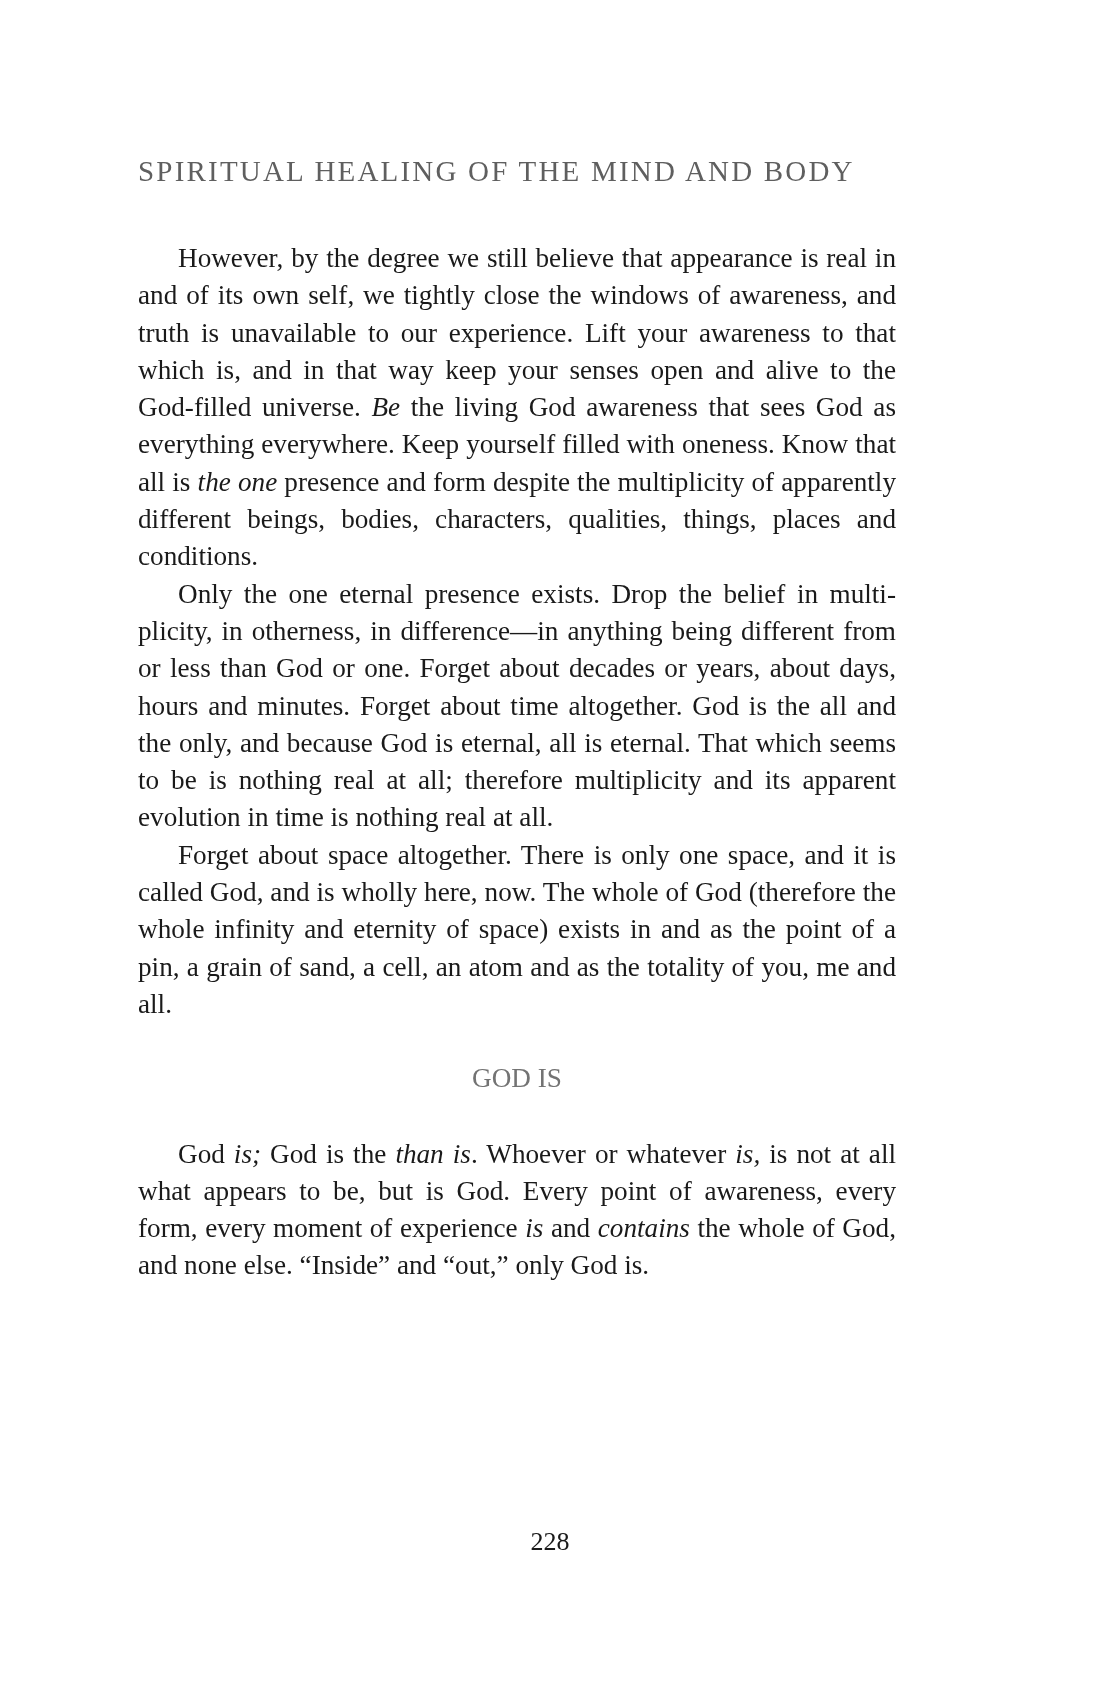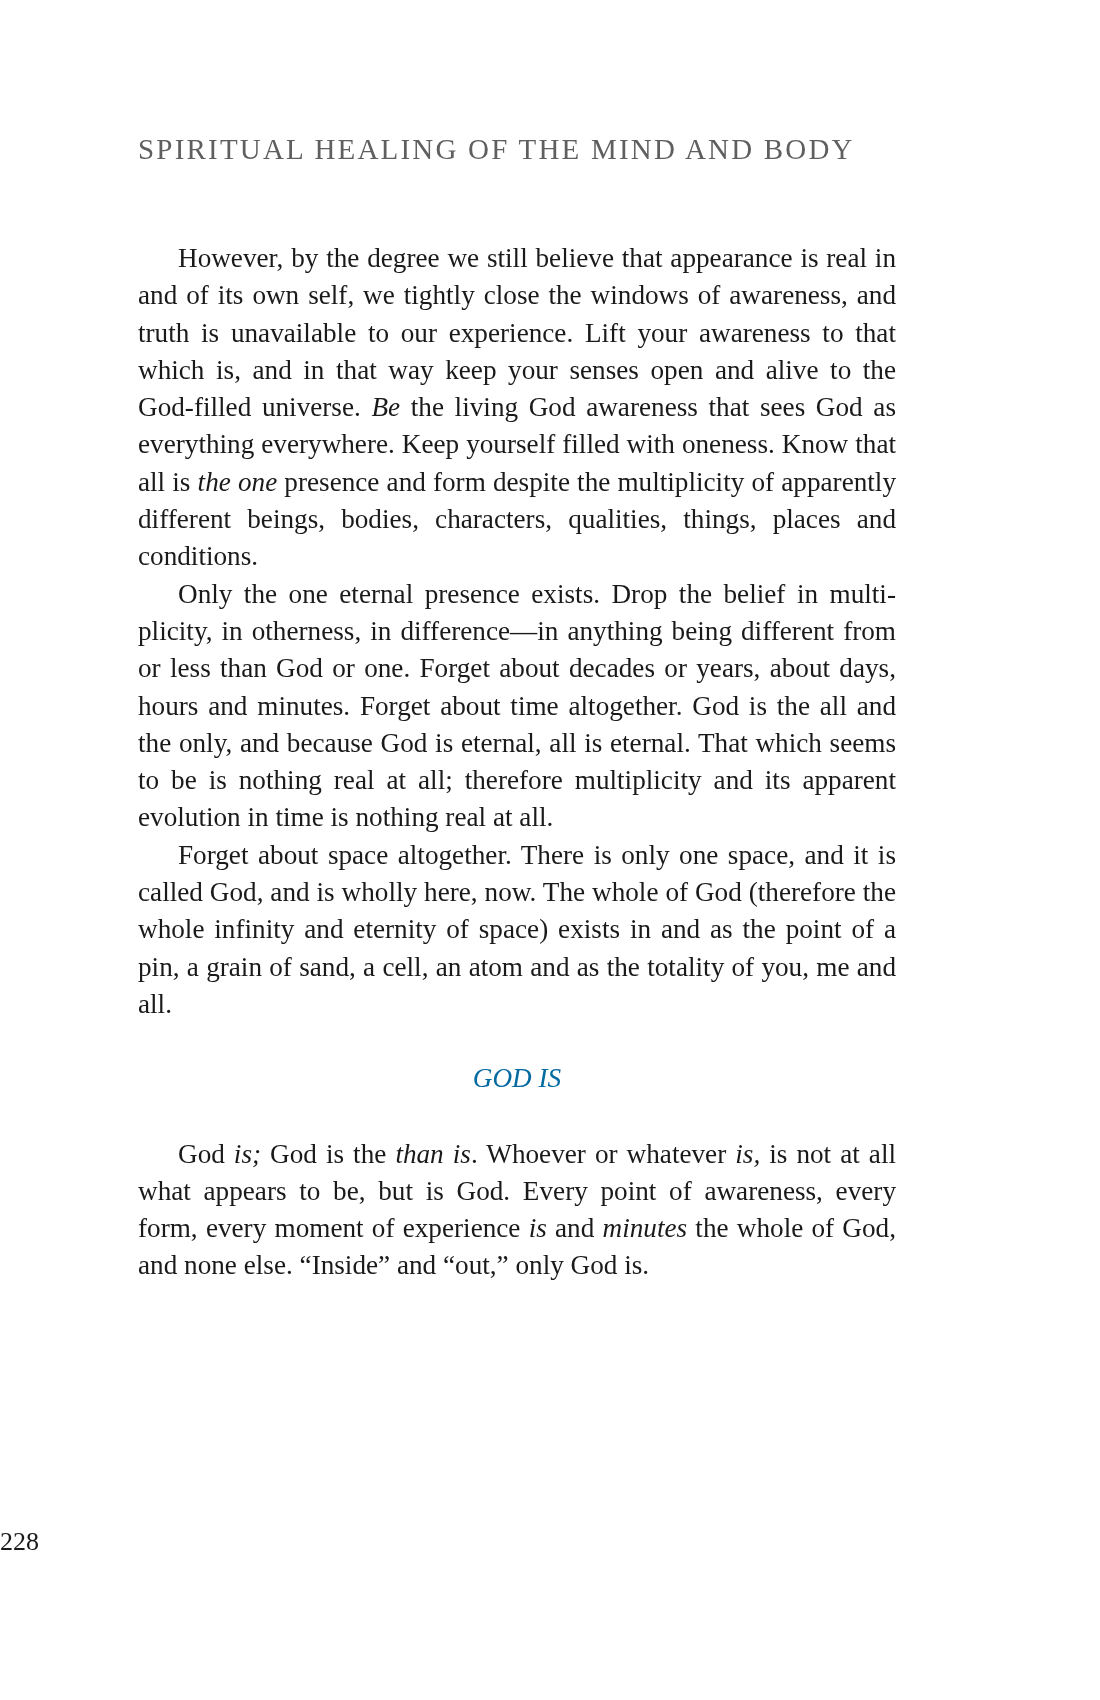--- a/index.html
+++ b/index.html
@@ -1,53 +1,53 @@
 <!DOCTYPE html>
 <html><head>
 <meta charset="utf-8">
 <style>
   html, body { margin: 0; padding: 0; background: #ffffff; }
   body { width: 1100px; height: 1700px; position: relative; overflow: hidden; }
   .page { position: absolute; left: 0; top: 0; width: 1100px; height: 1700px; background: #fff; }
   .running-head {
-    position: absolute; left: 138px; top: 133px; width: 760px;
+    position: absolute; left: 138px; top: 155px; width: 760px;
     font-family: "Liberation Serif", "DejaVu Serif", serif;
     font-size: 29px; letter-spacing: 2.2px; color: #5f5f5f;
     white-space: nowrap;
   }
   .body-text {
     position: absolute; left: 138px; top: 240px; width: 758px;
     font-family: "Liberation Serif", "DejaVu Serif", serif;
     font-size: 27.2px; line-height: 37.3px; color: #1a1a1a;
     text-align: justify; hyphens: manual;
   }
   .body-text p { margin: 0; text-indent: 40px; }
   .body-text p.cont { text-indent: 0; }
   .section-head {
     text-align: center; text-indent: 0 !important;
-    margin: 37px 0 38px 0 !important; font-size: 27.2px; color: #0369a1; font-style: italic;
+    margin: 37px 0 38px 0 !important; font-size: 27.2px; color: #737373;
   }
   .body-text em { }
   .folio {
-    position: absolute; left: 0; width: 1100px; top: 1527px; 
+    position: absolute; left: 0; width: 1100px; top: 1527px; text-align: center;
     font-family: "Liberation Serif", "DejaVu Serif", serif; font-size: 26px; color: #1a1a1a;
   }
 </style>
 </head>
 <body>
 
 <div class="page">
   <div class="running-head">SPIRITUAL HEALING OF THE MIND AND BODY</div>
 
   <div class="body-text">
     <div id="main-paras">
         <p><span>However, by the degree we still believe that appearance is real in and of its own self, we tightly close the windows of awareness, and truth is unavailable to our experience. Lift your awareness to that which is, and in that way keep your senses open and alive to the God-filled universe. </span><em>Be</em><span> the living God awareness that sees God as everything everywhere. Keep yourself filled with oneness. Know that all is </span><em>the one</em><span> presence and form despite the multiplicity of ap­parently different beings, bodies, characters, qualities, things, places and conditions.</span></p>
         <p><span>Only the one eternal presence exists. Drop the belief in multi­plicity, in otherness, in difference—in anything being different from or less than God or one. Forget about decades or years, about days, hours and minutes. Forget about time altogether. God is the all and the only, and because God is eternal, all is eternal. That which seems to be is nothing real at all; therefore multiplicity and its ap­parent evolution in time is nothing real at all.</span></p>
         <p><span>Forget about space altogether. There is only one space, and it is called God, and is wholly here, now. The whole of God (therefore the whole infinity and eternity of space) exists in and as the point of a pin, a grain of sand, a cell, an atom and as the totality of you, me and all.</span></p>
       </div>
     <p class="section-head">GOD IS</p>
     <div id="section-paras">
-        <p><span>God </span><em>is;</em><span> God is the </span><em>than is</em><span>. Whoever or whatever </span><em>is,</em><span> is not at all what appears to be, but is God. Every point of awareness, every form, every moment of experience </span><em>is</em><span> and </span><em>minutes</em><span> the whole of God, and none else. “Inside” and “out,” only God is.</span></p>
+        <p><span>God </span><em>is;</em><span> God is the </span><em>than is</em><span>. Whoever or whatever </span><em>is,</em><span> is not at all what appears to be, but is God. Every point of awareness, every form, every moment of experience </span><em>is</em><span> and </span><em>contains</em><span> the whole of God, and none else. “Inside” and “out,” only God is.</span></p>
       </div>
   </div>
 
   <div class="folio">228</div>
 </div>
 
 </body></html>

